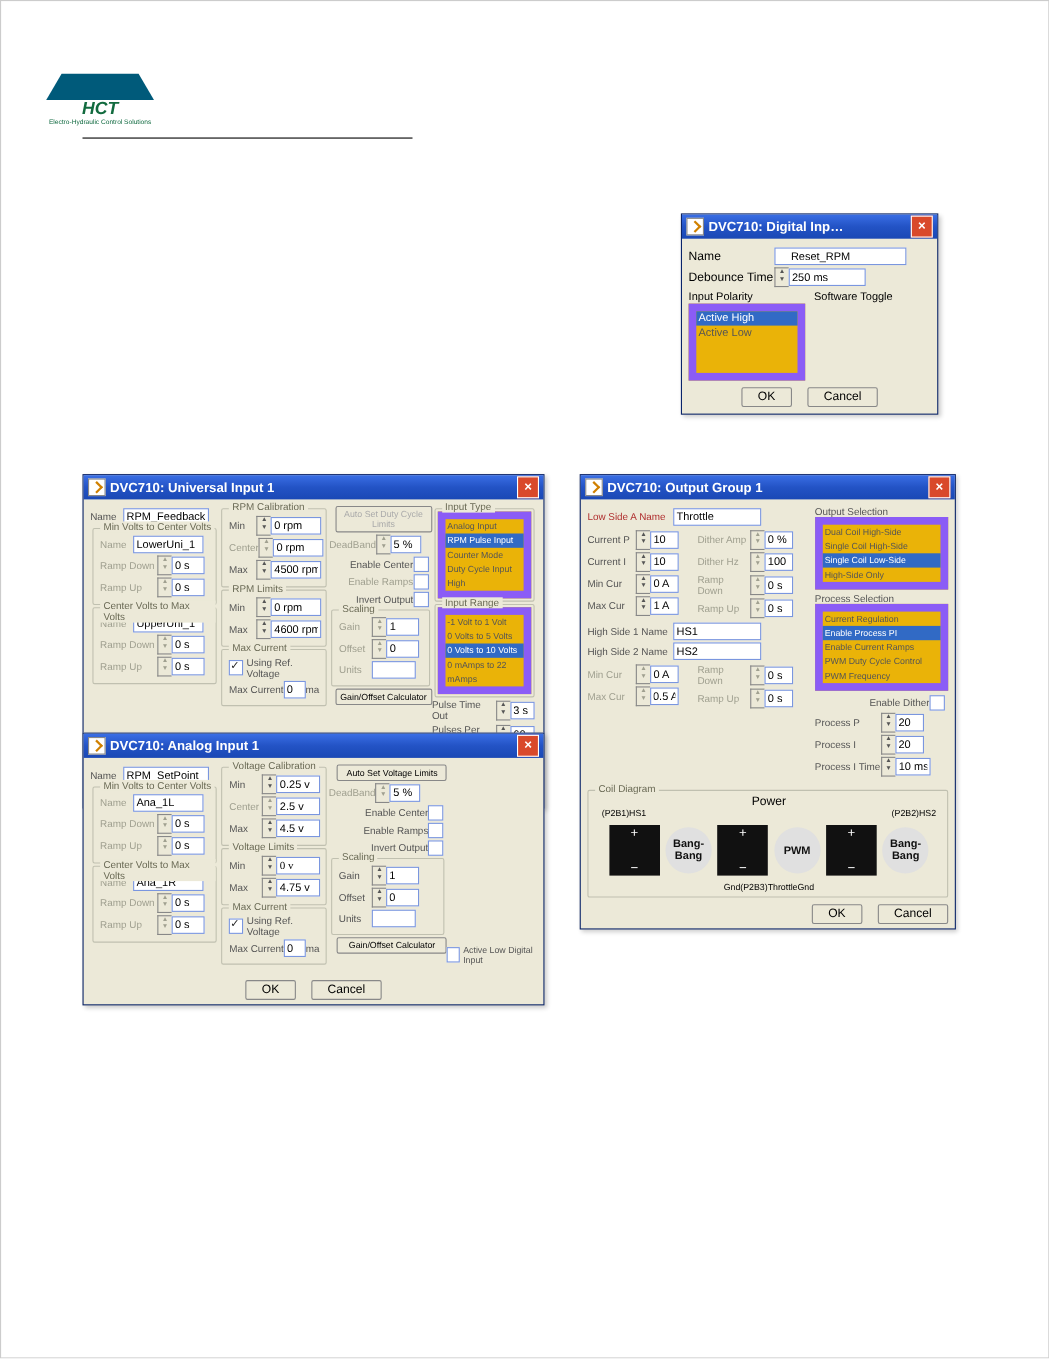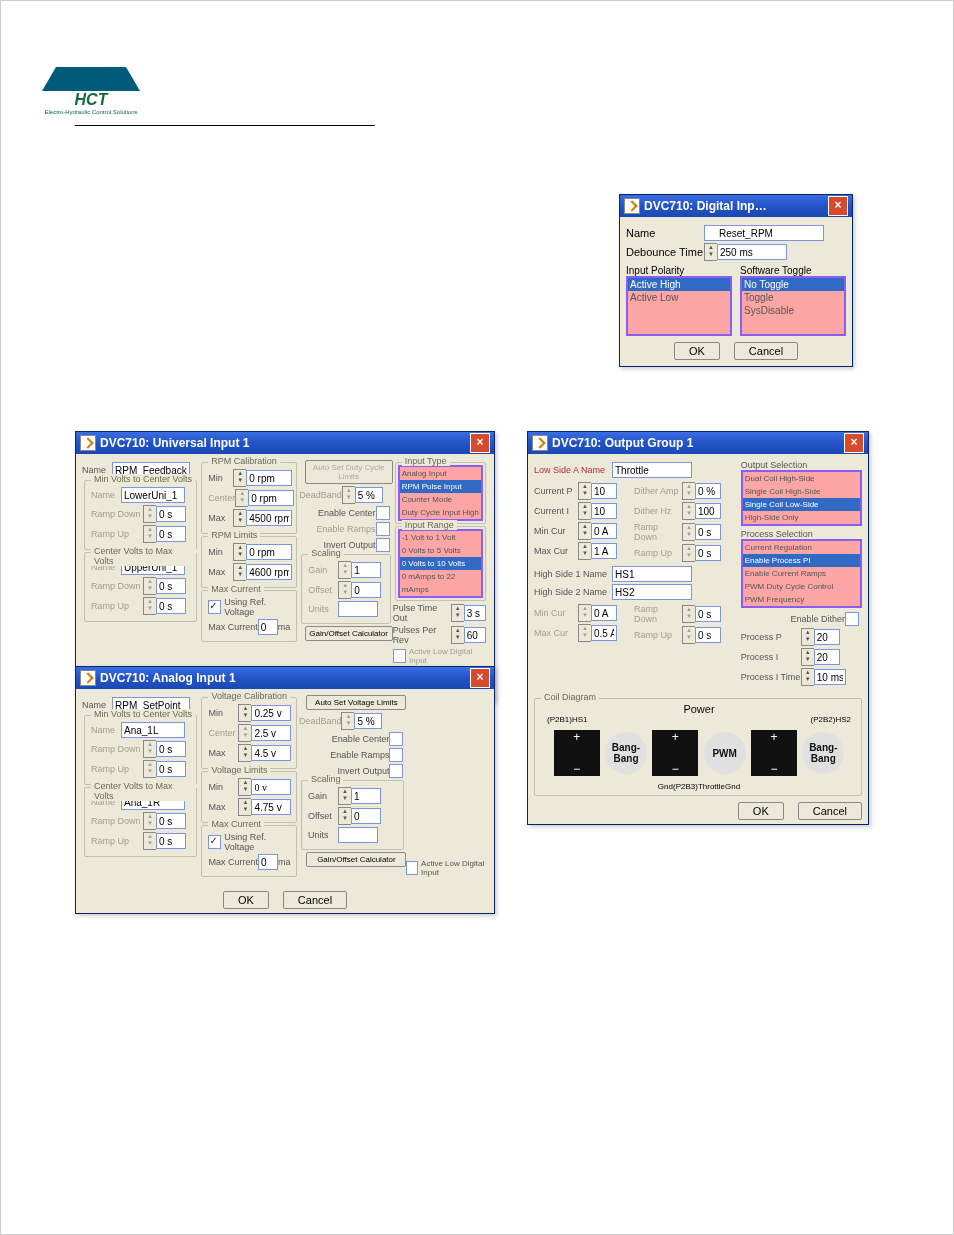--- a/index.html
+++ b/index.html
@@ -16,21 +16,21 @@
 .closex{width:18px;height:18px;background:#d9492b;color:#fff;text-align:center;line-height:16px;font-weight:bold;border:1px solid #fff;font-size:12px}
 .body{padding:6px;font-size:10px;color:#555}
 .btn{background:#ece9d8;border:1px solid #888;border-radius:2px;padding:2px 14px;font-size:11px;color:#000}
 .row{display:flex;align-items:center;margin:2px 0}
 .lbl{min-width:78px;color:#000;font-size:11px}
 .inp{height:16px;border:1px solid #7a96df;background:#fff;font-size:10px;padding:0 2px;box-sizing:border-box}
 .spin{display:inline-flex;align-items:center}
 .spin .sb{width:12px;height:16px;display:flex;flex-direction:column;border:1px solid #888;border-right:none;background:#ece9d8;font-size:6px;line-height:7px;text-align:center}
 .grp{border:1px solid #c0c0b0;border-radius:2px;padding:4px 4px 4px 6px;margin:2px;position:relative}
 .grp-t{position:absolute;top:-7px;left:6px;background:#ece9d8;padding:0 3px;font-size:9px;color:#6a6a55}
-.listbox{border:2px solid #8b5cf6;background:#fca5a5;font-size:10px;min-height:32px}
+.listbox{border:7px solid #8b5cf6;background:#eab308;font-size:10px;min-height:32px}
 .listbox div{padding:0 2px;line-height:13px}
 .sel{background:#316ac5;color:#fff}
 .dis{color:#a0a090}
 .chk{width:12px;height:12px;border:1px solid #7a96df;background:#fff;display:inline-block;vertical-align:middle;margin-right:3px}
 .chk.c::after{content:"✓";font-size:10px;line-height:10px;color:#222;display:block}
 .coil-draw{display:flex;justify-content:space-around;align-items:center;padding:6px 10px}
 .coilbox{width:46px;height:46px;background:#111;color:#fff;display:flex;flex-direction:column;align-items:center;justify-content:space-between;font-size:12px}
 .coilcircle{width:42px;height:42px;border-radius:50%;background:#e0e0e0;color:#111;font-size:10px;font-weight:bold;display:flex;align-items:center;justify-content:center;text-align:center;line-height:11px}
 .buttons{display:flex;justify-content:center;gap:14px;margin-top:6px}
 .buttons-right{display:flex;justify-content:flex-end;gap:14px;margin-top:6px;padding-right:6px}
@@ -73,25 +73,20 @@
         <div style="flex:1">
           <div style="color:#000">Input Polarity</div>
           <div class="listbox" style="height:56px">
             <div class="sel">Active High</div>
             <div>Active Low</div>
           </div>
         </div>
         <div style="width:8px"></div>
         <div style="flex:1">
           <div style="color:#000">Software Toggle</div>
-          <div class="listbox" style="height:56px">
-            <div class="sel">No Toggle</div>
-            <div>Toggle</div>
-            <div>SysDisable</div>
-          </div>
         </div>
       </div>
       <div class="buttons">
         <button class="btn">OK</button>
         <button class="btn">Cancel</button>
       </div>
     </div>
   </div>
 
   <div class="win" style="left:74px;top:430px;width:418px">

